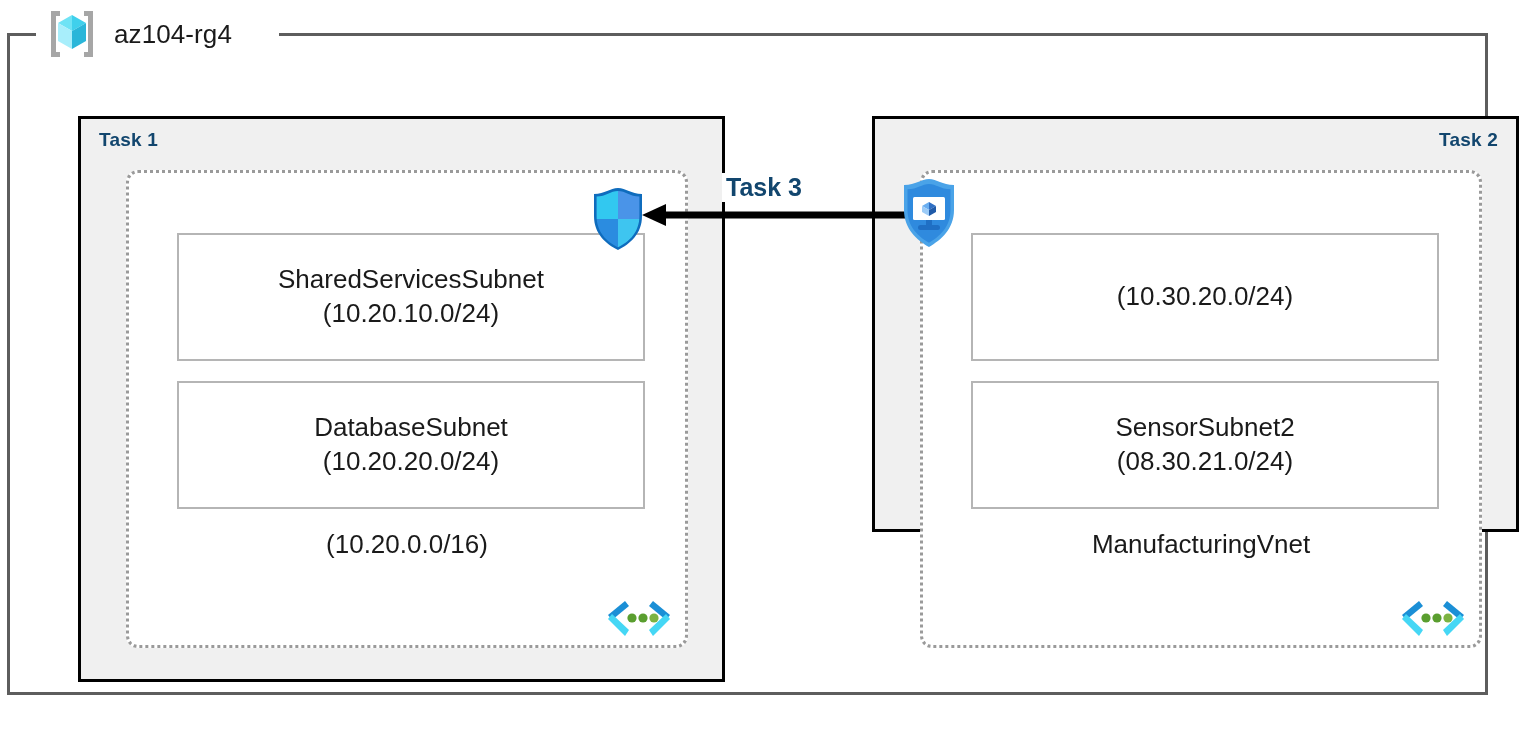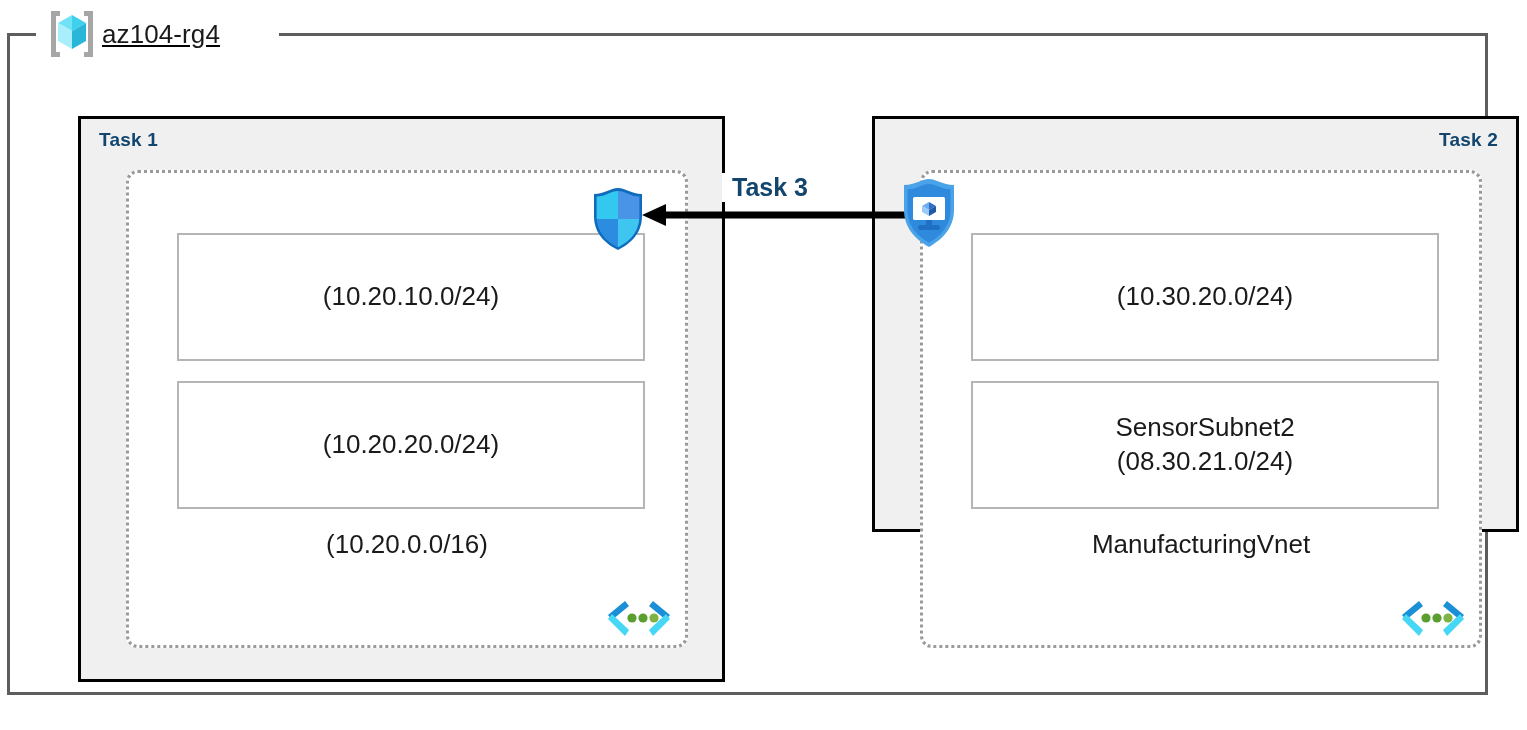--- a/index.html
+++ b/index.html
@@ -38,22 +38,21 @@
     height: 14px;
     background: #ffffff;
   }
   .rg-header {
     position: absolute;
     left: 44px;
     top: 8px;
     height: 52px;
     display: flex;
     align-items: center;
-    gap: 2px;
-    text-decoration: underline;
+    gap: 14px;
   }
   .rg-title {
     font-size: 26px;
     color: #1a1a1a;
     white-space: nowrap;
     letter-spacing: 0.1px;
   }
 
   
   .rg-icon {
@@ -163,21 +162,21 @@
     height: 30px;
   }
   .task3-label {
     position: absolute;
     left: 722px;
     top: 173px;
     font-size: 25px;
     font-weight: bold;
     color: #12466e;
     background: #ffffff;
-    padding: 0 10px;
+    padding: 0 4px;
     white-space: nowrap;
   }
 </style>
 </head>
 <body>
 
 <div id="canvas">
 
   <div class="rg-frame"></div>
   <div class="rg-frame-gap"></div>
@@ -201,24 +200,26 @@
     </span>
     <span class="rg-title">az104-rg4</span>
   </div>
 
   <div class="task-box" id="task1-box">
     <div class="task-label left">Task 1</div>
 
     <div class="vnet" id="vnet1">
 
       <div class="subnet subnet-row-1">
+        <div class="subnet-name">SharedServicesSubnet</div>
         <div class="subnet-cidr">(10.20.10.0/24)</div>
       </div>
 
       <div class="subnet subnet-row-2">
+        <div class="subnet-name">DatabaseSubnet</div>
         <div class="subnet-cidr">(10.20.20.0/24)</div>
       </div>
 
       <div class="vnet-footer">
         <div class="vnet-cidr">(10.20.0.0/16)</div>
       </div>
 
       <span class="vnet-glyph">
         <svg viewBox="0 0 72 44" width="72" height="44">
 

